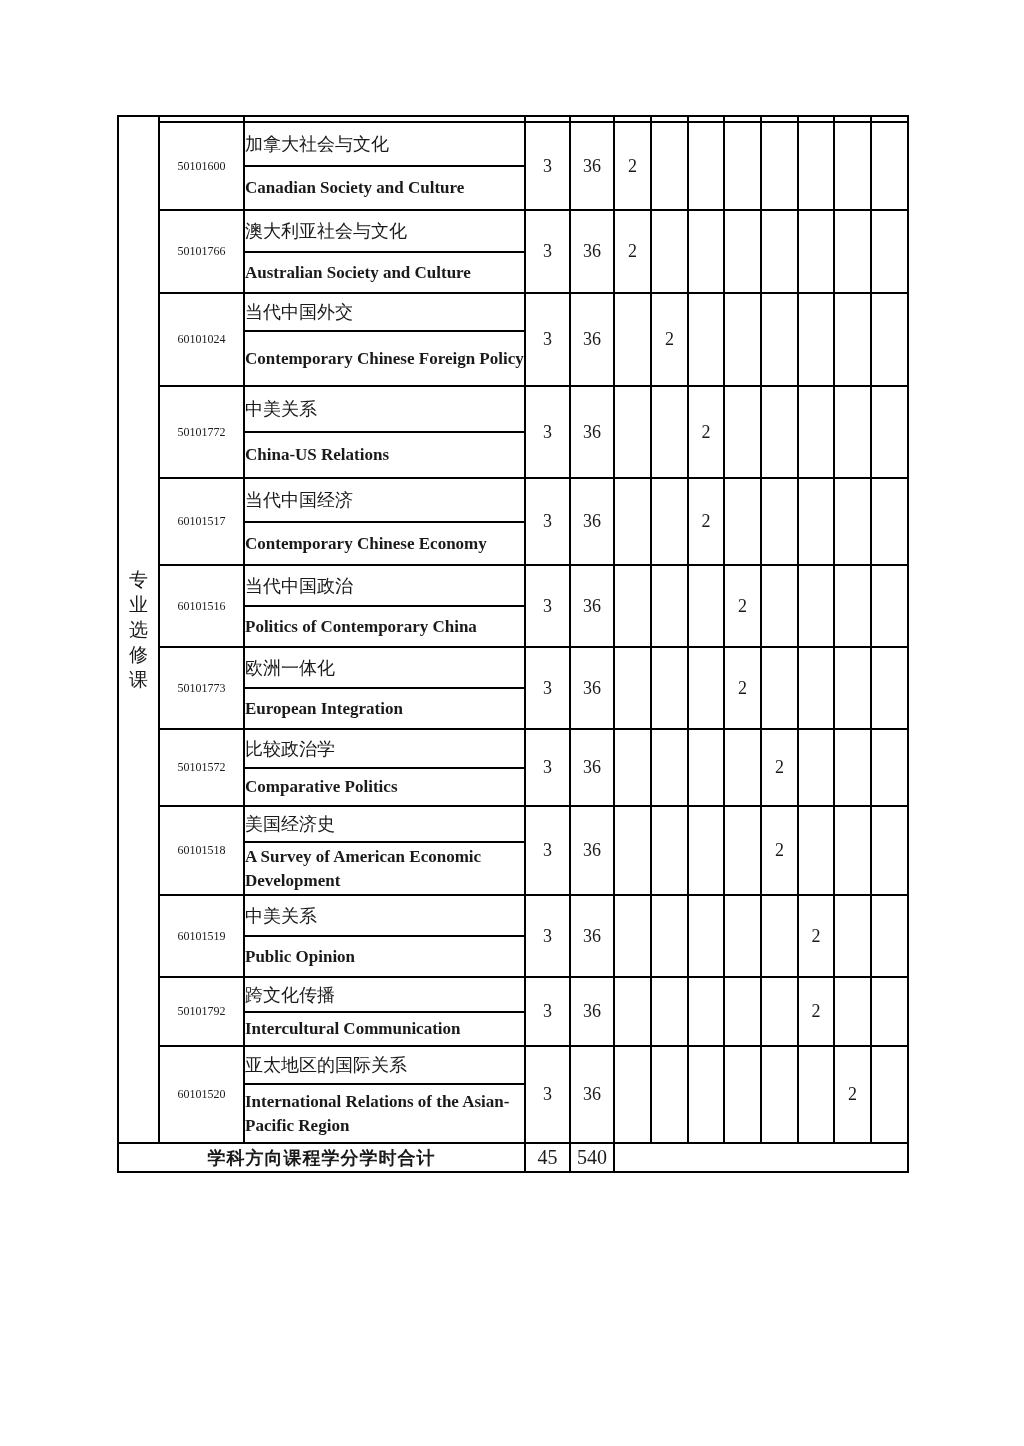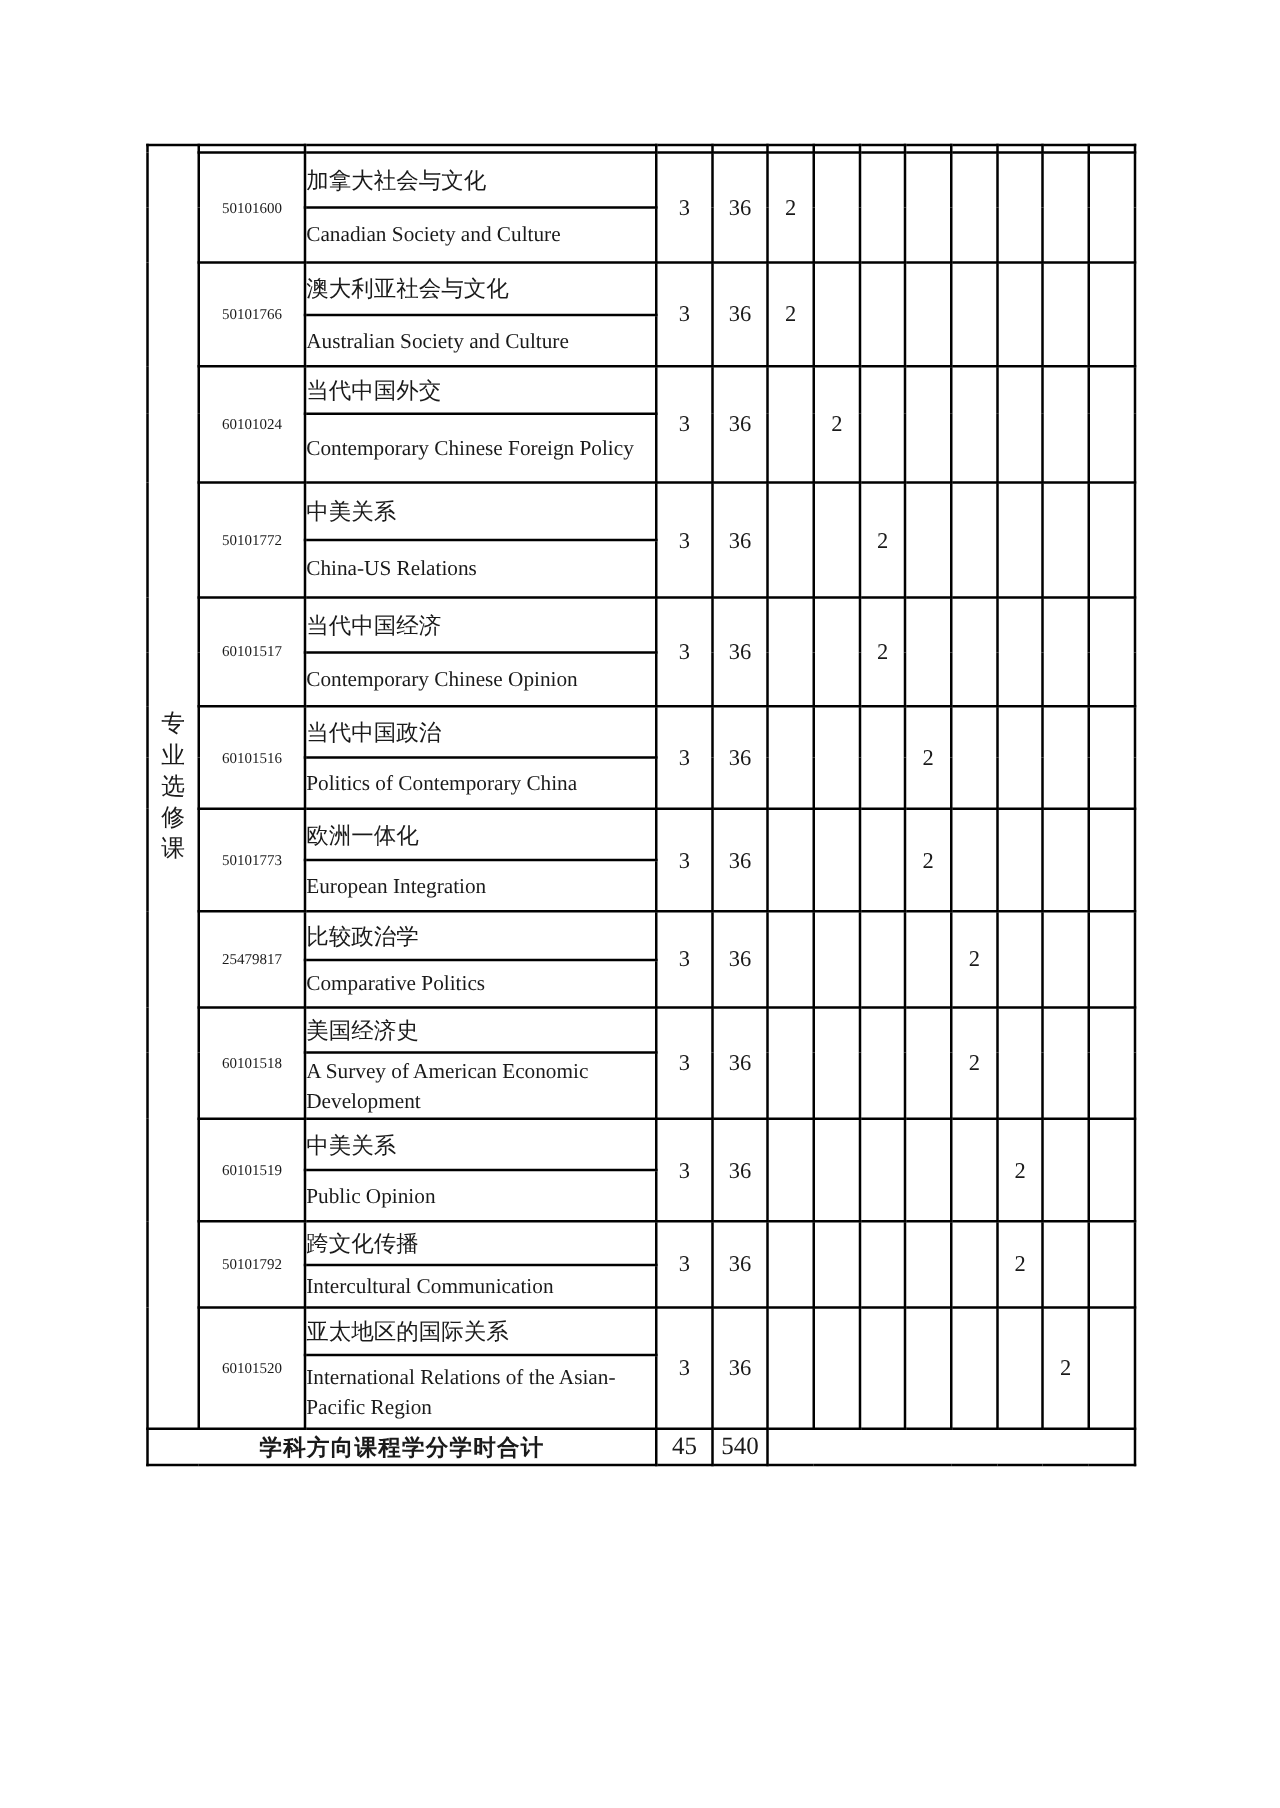--- a/index.html
+++ b/index.html
@@ -31,21 +31,21 @@
     font-size: 19px; line-height: 25px;
   }
   td.label-cell .ch { display: block; }
   td.code-cell { text-align: center; vertical-align: middle; font-size: 12px; }
   td.name-cn {
     text-align: left; vertical-align: middle;
     font-size: 18px; padding: 2px 4px 2px 8px;
   }
   td.name-en {
     text-align: left; vertical-align: middle;
-    font-size: 17px; line-height: 24px; padding: 2px 4px 2px 8px;
+    font-size: 17px; line-height: 24px; padding: 2px 4px 2px 8px; font-weight: bold;
   }
   td.num-cell { text-align: center; vertical-align: middle; font-size: 18px; }
   td.total-label {
     text-align: center; vertical-align: middle;
     font-weight: bold; font-size: 18px; letter-spacing: 1px;
   }
   td.total-num { text-align: center; vertical-align: middle; font-weight: normal; font-size: 20px; }
 </style>
 </head>
 <body>
@@ -165,21 +165,21 @@
           <td class="num-cell" rowspan="2"></td>
           <td class="num-cell" rowspan="2"></td>
           <td class="num-cell" rowspan="2">2</td>
           <td class="num-cell" rowspan="2"></td>
           <td class="num-cell" rowspan="2"></td>
           <td class="num-cell" rowspan="2"></td>
           <td class="num-cell" rowspan="2"></td>
           <td class="num-cell" rowspan="2"></td>
         </tr>
         <tr style="height: 43px;">
-          <td class="name-en">Contemporary Chinese Opinion</td>
+          <td class="name-en">Contemporary Chinese Economy</td>
         </tr>
         <tr style="height: 41px;">
           <td class="code-cell" rowspan="2">60101516</td>
           <td class="name-cn">当代中国政治</td>
           <td class="num-cell" rowspan="2">3</td>
           <td class="num-cell" rowspan="2">36</td>
           <td class="num-cell" rowspan="2"></td>
           <td class="num-cell" rowspan="2"></td>
           <td class="num-cell" rowspan="2"></td>
           <td class="num-cell" rowspan="2">2</td>
@@ -202,21 +202,21 @@
           <td class="num-cell" rowspan="2">2</td>
           <td class="num-cell" rowspan="2"></td>
           <td class="num-cell" rowspan="2"></td>
           <td class="num-cell" rowspan="2"></td>
           <td class="num-cell" rowspan="2"></td>
         </tr>
         <tr style="height: 41px;">
           <td class="name-en">European Integration</td>
         </tr>
         <tr style="height: 39px;">
-          <td class="code-cell" rowspan="2">25479817</td>
+          <td class="code-cell" rowspan="2">50101572</td>
           <td class="name-cn">比较政治学</td>
           <td class="num-cell" rowspan="2">3</td>
           <td class="num-cell" rowspan="2">36</td>
           <td class="num-cell" rowspan="2"></td>
           <td class="num-cell" rowspan="2"></td>
           <td class="num-cell" rowspan="2"></td>
           <td class="num-cell" rowspan="2"></td>
           <td class="num-cell" rowspan="2">2</td>
           <td class="num-cell" rowspan="2"></td>
           <td class="num-cell" rowspan="2"></td>

